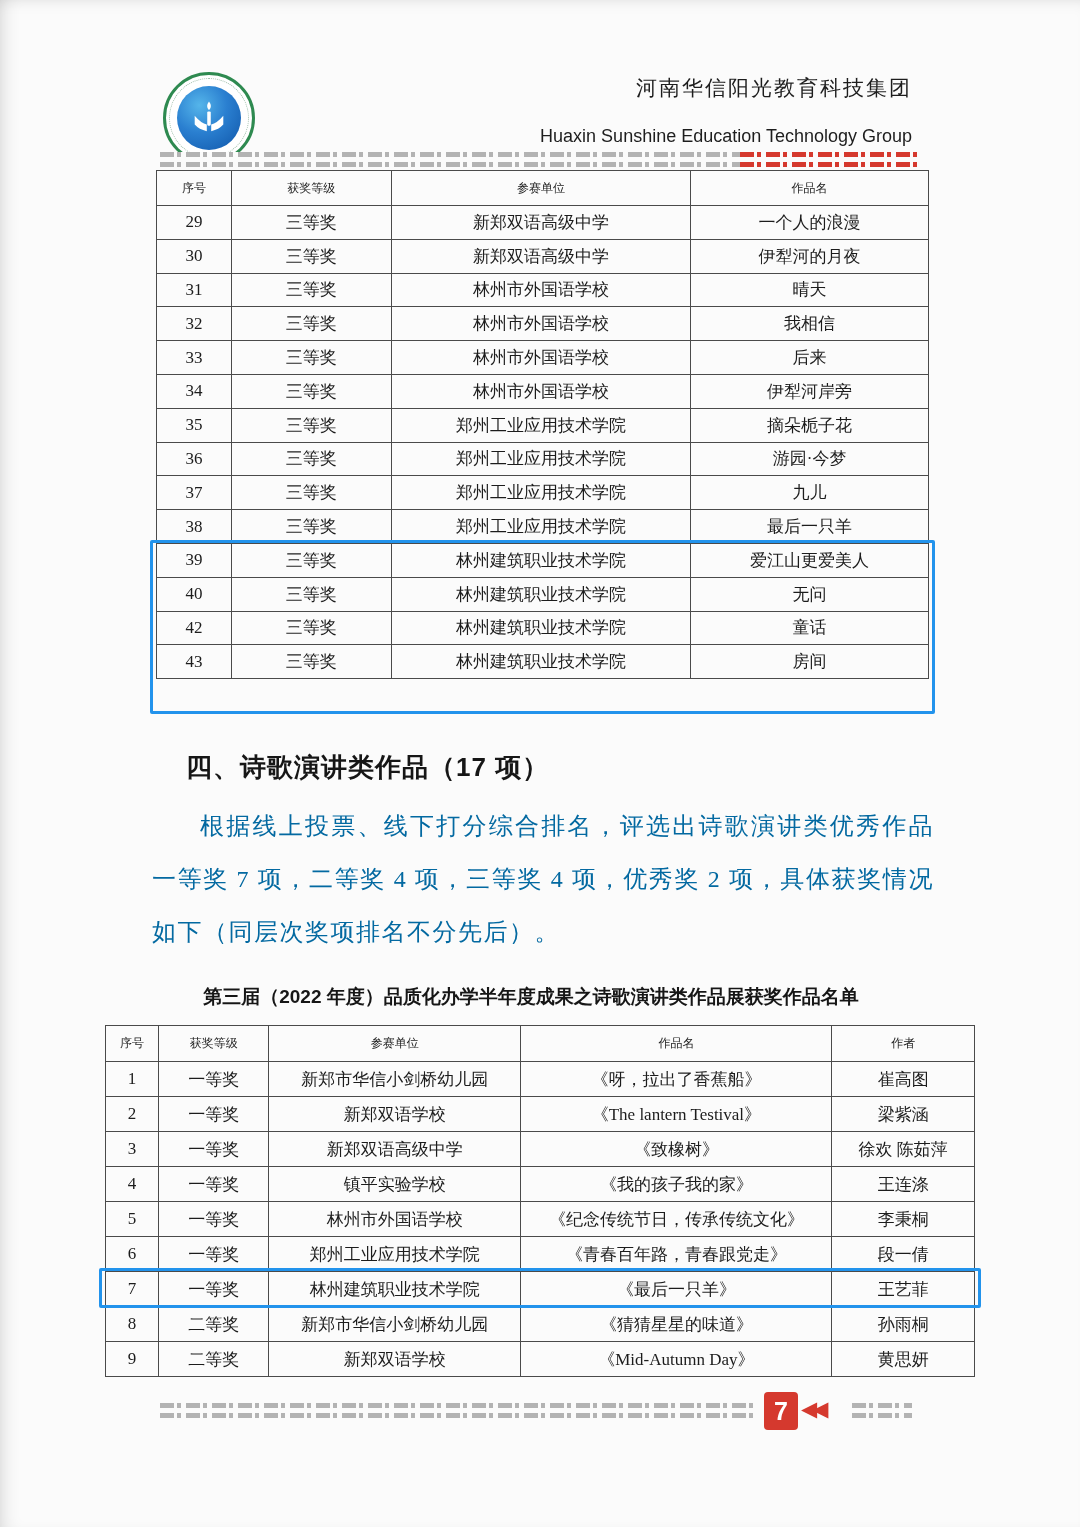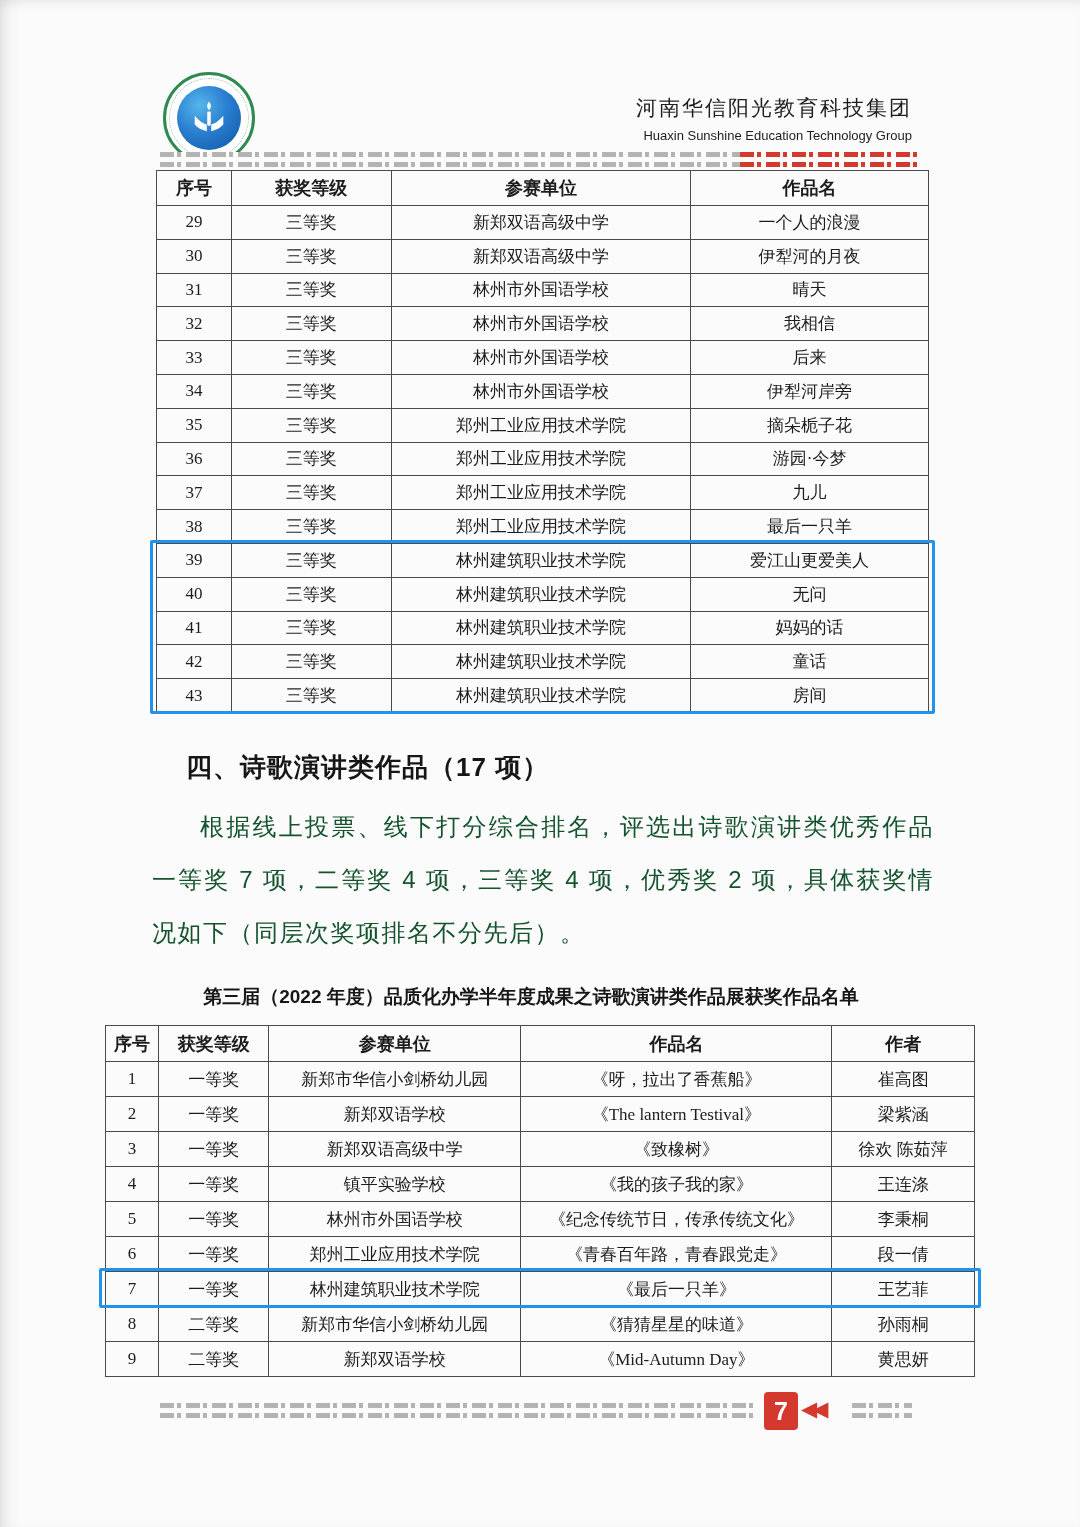--- a/index.html
+++ b/index.html
@@ -30,22 +30,22 @@
   .logo-inner{
     position:absolute;inset:3px;border-radius:50%;
     border:1px dotted #9abba6;
   }
   .logo-core{
     position:absolute;inset:11px;border-radius:50%;
     background:radial-gradient(circle at 35% 30%, #55b5ea 0%, #2a7fd0 45%, #0f55a8 100%);
     display:flex;align-items:center;justify-content:center;
   }
   .org-block{position:absolute;top:74px;right:168px;text-align:right;}
-  .org-cn{font-family:var(--serif);font-size:21px;letter-spacing:2px;color:#1d1d1d;margin-top:20px;}
-  .org-en{font-family:var(--sans);font-size:13px;margin-top:6px;color:#1d1d1d;}
+  .org-cn{font-family:var(--serif);font-size:21px;letter-spacing:2px;color:#1d1d1d;}
+  .org-en{font-family:var(--sans);font-size:18px;margin-top:24px;color:#1d1d1d;}
 
   
   .dashes{
     height:15px;
     background-image:
       linear-gradient(to bottom, rgba(0,0,0,0) 0 5px, var(--paper) 5px 10px, rgba(0,0,0,0) 10px),
       repeating-linear-gradient(90deg, currentColor 0 14px, var(--paper) 14px 17px, currentColor 17px 21px, var(--paper) 21px 26px);
   }
   .dash-gray{color:var(--gray);}
   .dash-red{color:var(--red);}
@@ -57,42 +57,42 @@
   .twrap{position:absolute;}
   .twrap1{left:156px;top:170px;width:773px;}
   .twrap2{left:105px;top:1025px;width:870px;}
   table{width:100%;border-collapse:collapse;table-layout:fixed;}
   th,td{
     border:1px solid var(--line);
     text-align:center;vertical-align:middle;
     font-family:var(--serif);color:#1c1c1c;
     padding:0 2px;overflow:hidden;white-space:nowrap;
   }
-  th{font-size:18px;font-weight:bold;}
+  th{font-size:12px;font-weight:normal;}
   td{font-size:17px;}
   .twrap1 th{height:35px;}
   .twrap1 td{height:33.8px;}
   .twrap2 th{height:36px;}
   .twrap2 td{height:35px;}
   .hl-overlay{
     position:absolute;left:-6px;right:-6px;
     border:3px solid var(--blue);border-radius:2px;
     pointer-events:none;
   }
 
   
   .section-title{
     position:absolute;left:186px;top:750px;
     font-family:var(--sans);font-weight:bold;font-size:26px;color:#161616;
     letter-spacing:1px;
   }
   .para{
     position:absolute;left:152px;top:800px;width:782px;
-    font-family:Liberation Sans, sans-serif;font-size:24px;line-height:53px;
-    text-indent:2em;text-align:justify;color:#14532d;
+    font-family:Liberation Serif, serif;font-size:24px;line-height:53px;
+    text-indent:2em;text-align:justify;color:#0369a1;
     letter-spacing:1.5px;
   }
   .caption{
     position:absolute;left:96px;top:984px;width:870px;
     text-align:center;font-family:var(--sans);font-weight:bold;font-size:19px;color:#161616;
   }
 
   
   .footer{position:absolute;left:0;top:1392px;width:100%;height:44px;}
   .fstrip-left{position:absolute;left:160px;top:11px;width:597px;}
@@ -214,26 +214,20 @@
             <td>39</td>
             <td>三等奖</td>
             <td>林州建筑职业技术学院</td>
             <td>爱江山更爱美人</td>
           </tr>
           <tr class="hl">
             <td>40</td>
             <td>三等奖</td>
             <td>林州建筑职业技术学院</td>
             <td>无问</td>
-          </tr>
-          <tr class="hl">
-            <td>41</td>
-            <td>三等奖</td>
-            <td>林州建筑职业技术学院</td>
-            <td>妈妈的话</td>
           </tr>
           <tr class="hl">
             <td>42</td>
             <td>三等奖</td>
             <td>林州建筑职业技术学院</td>
             <td>童话</td>
           </tr>
           <tr class="hl">
             <td>43</td>
             <td>三等奖</td>

